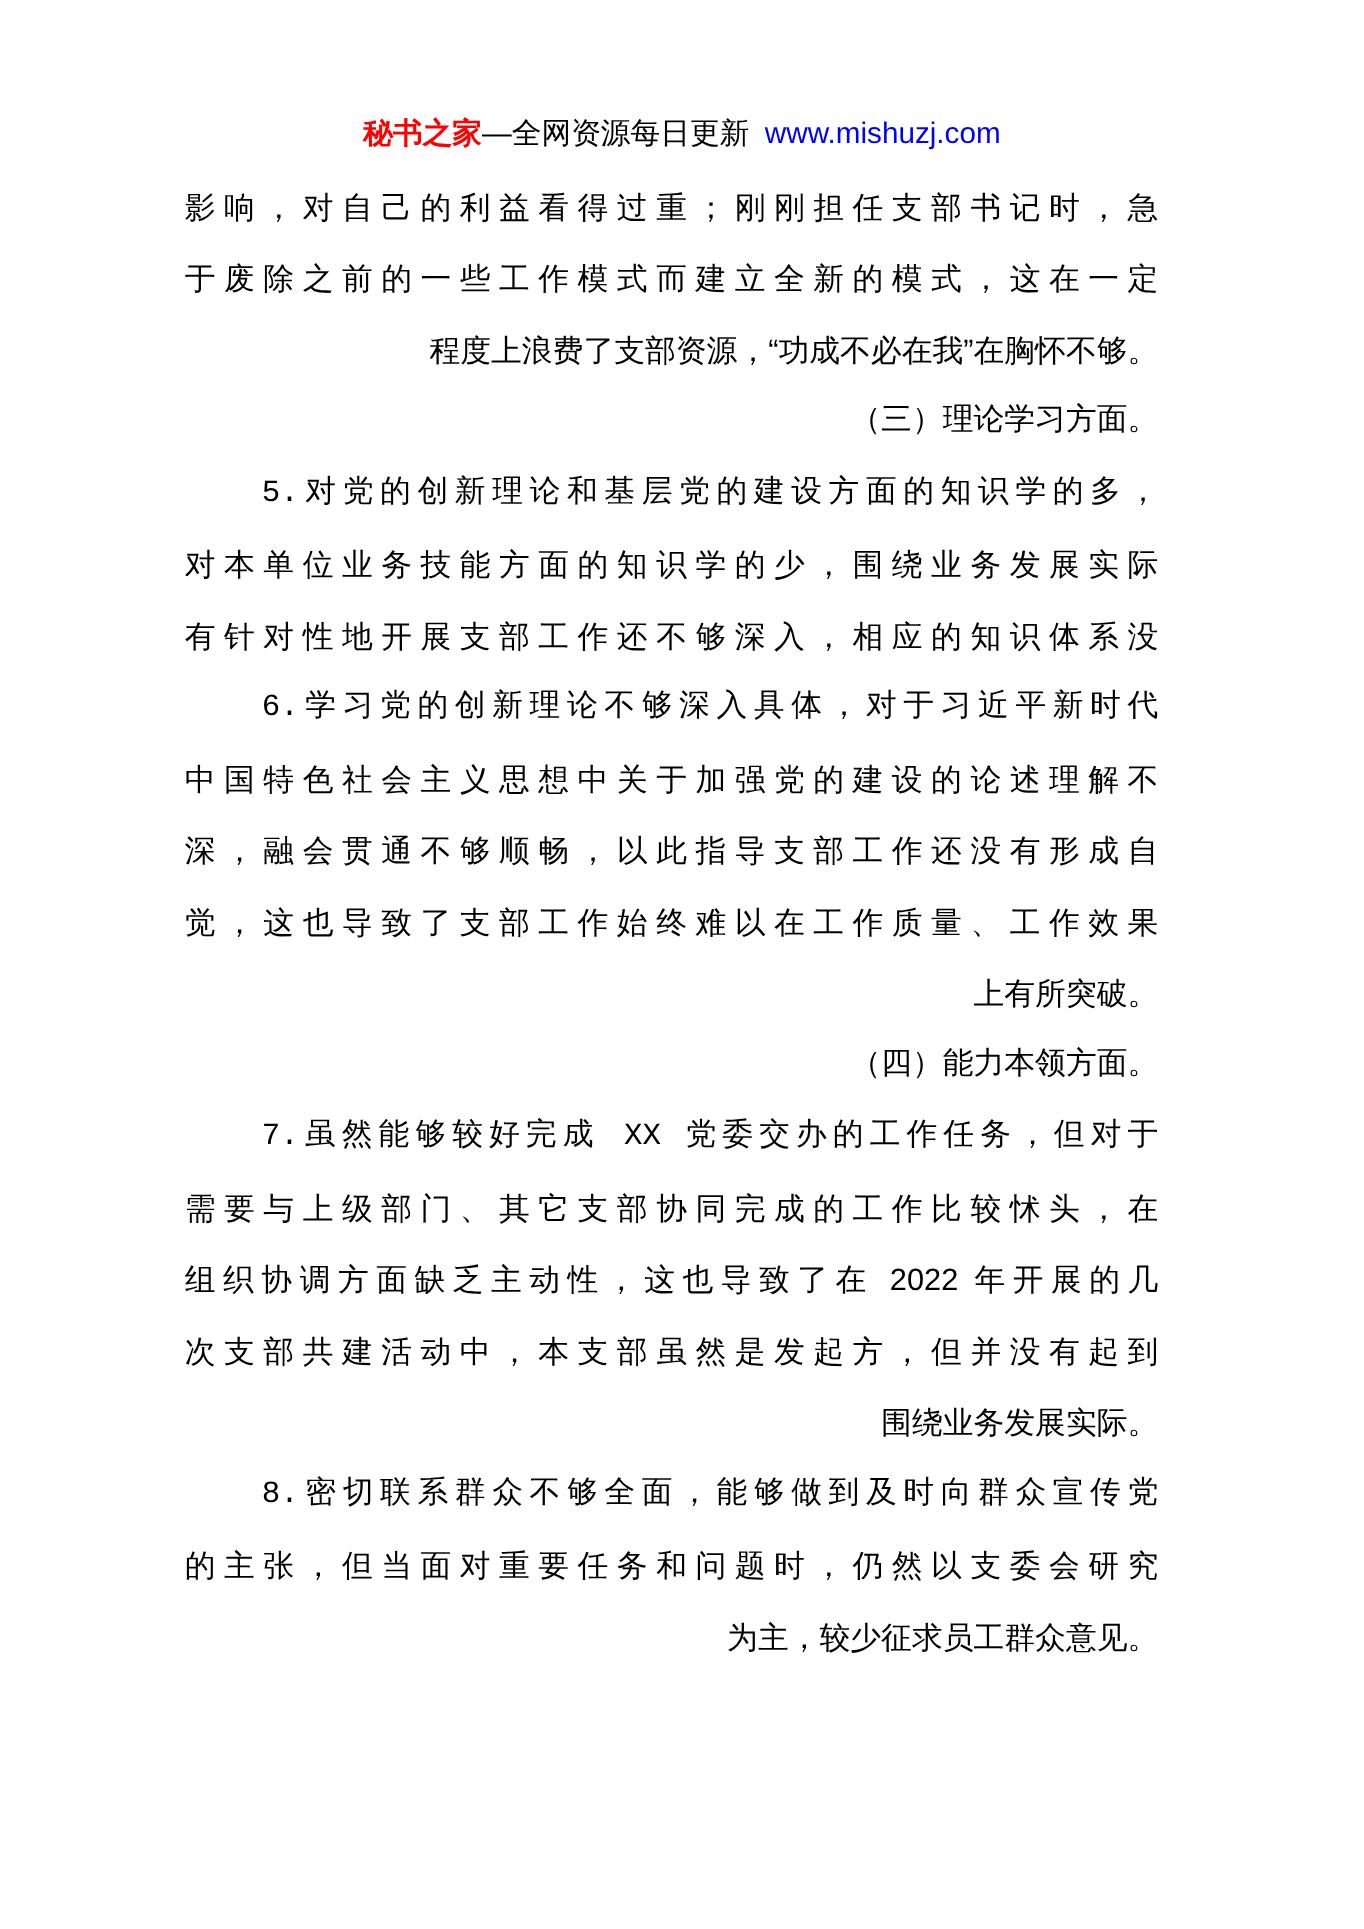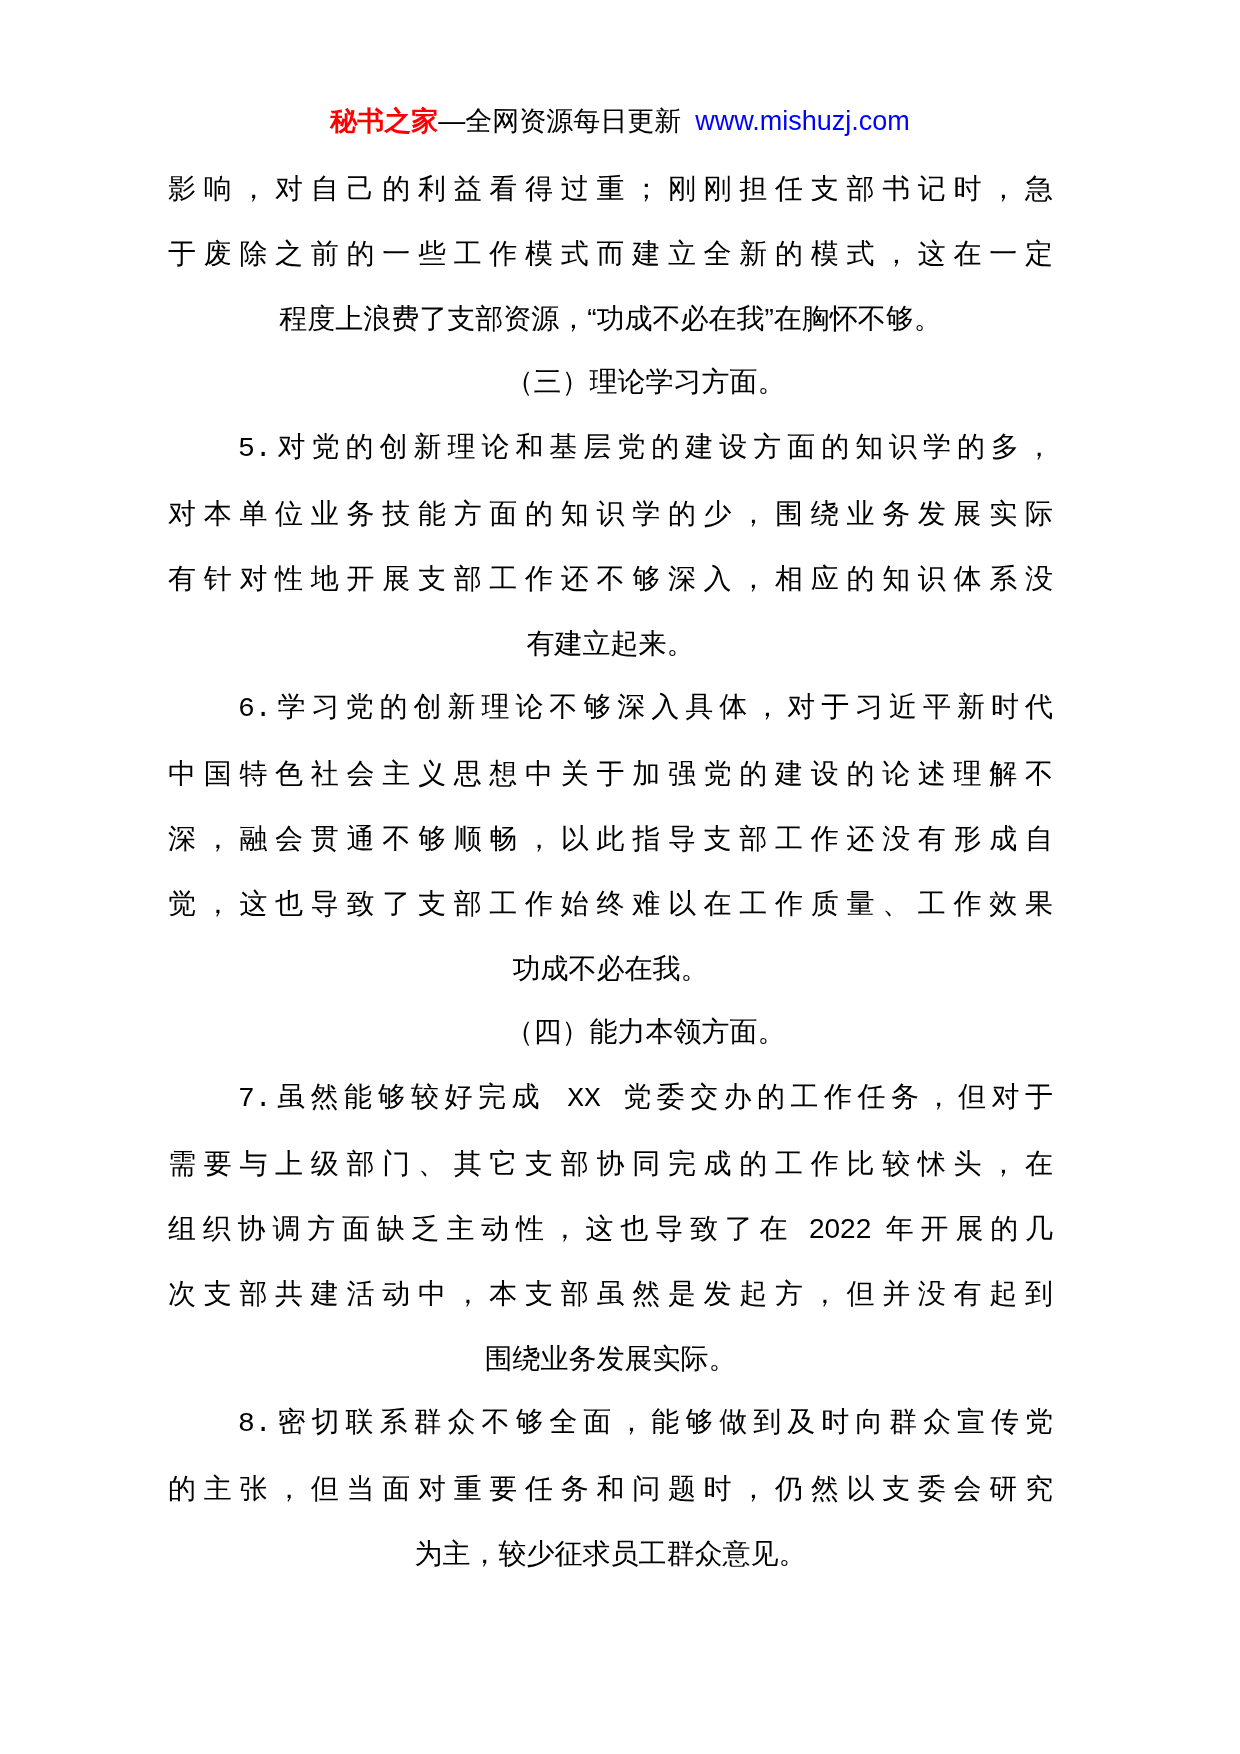--- a/index.html
+++ b/index.html
@@ -42,21 +42,21 @@
     top: 156px;
     left: 168px;
     width: 885px;
     font-size: 28px;
     line-height: 65px;
     color: #000000;
   }
   .para { margin: 0; }
   .line {
     height: 65px;
-    text-align: center;
+    text-align: right;
     text-justify: inter-character;
     letter-spacing: 0;
   }
   .line.just {
     text-align: justify;
     text-align-last: justify;
   }
   .line.ind {
     padding-left: 70px; 
     font-family: Liberation Mono, monospace;
@@ -77,28 +77,27 @@
         <div class="line just">于废除之前的一些工作模式而建立全新的模式，这在一定</div>
         <div class="line">程度上浪费了支部资源，“功成不必在我”在胸怀不够。</div>
       </div>
       <div class="para">
         <div class="line ind">（三）理论学习方面。</div>
       </div>
       <div class="para">
         <div class="line just ind">5.对党的创新理论和基层党的建设方面的知识学的多，</div>
         <div class="line just">对本单位业务技能方面的知识学的少，围绕业务发展实际</div>
         <div class="line just">有针对性地开展支部工作还不够深入，相应的知识体系没</div>
-        <div class="line">有建立起来。</div>
       </div>
       <div class="para">
         <div class="line just ind">6.学习党的创新理论不够深入具体，对于习近平新时代</div>
         <div class="line just">中国特色社会主义思想中关于加强党的建设的论述理解不</div>
         <div class="line just">深，融会贯通不够顺畅，以此指导支部工作还没有形成自</div>
         <div class="line just">觉，这也导致了支部工作始终难以在工作质量、工作效果</div>
-        <div class="line">功成不必在我。</div>
+        <div class="line">上有所突破。</div>
       </div>
       <div class="para">
         <div class="line ind">（四）能力本领方面。</div>
       </div>
       <div class="para">
         <div class="line just ind">7.虽然能够较好完成 XX 党委交办的工作任务，但对于</div>
         <div class="line just">需要与上级部门、其它支部协同完成的工作比较怵头，在</div>
         <div class="line just">组织协调方面缺乏主动性，这也导致了在 2022 年开展的几</div>
         <div class="line just">次支部共建活动中，本支部虽然是发起方，但并没有起到</div>
         <div class="line">围绕业务发展实际。</div>

